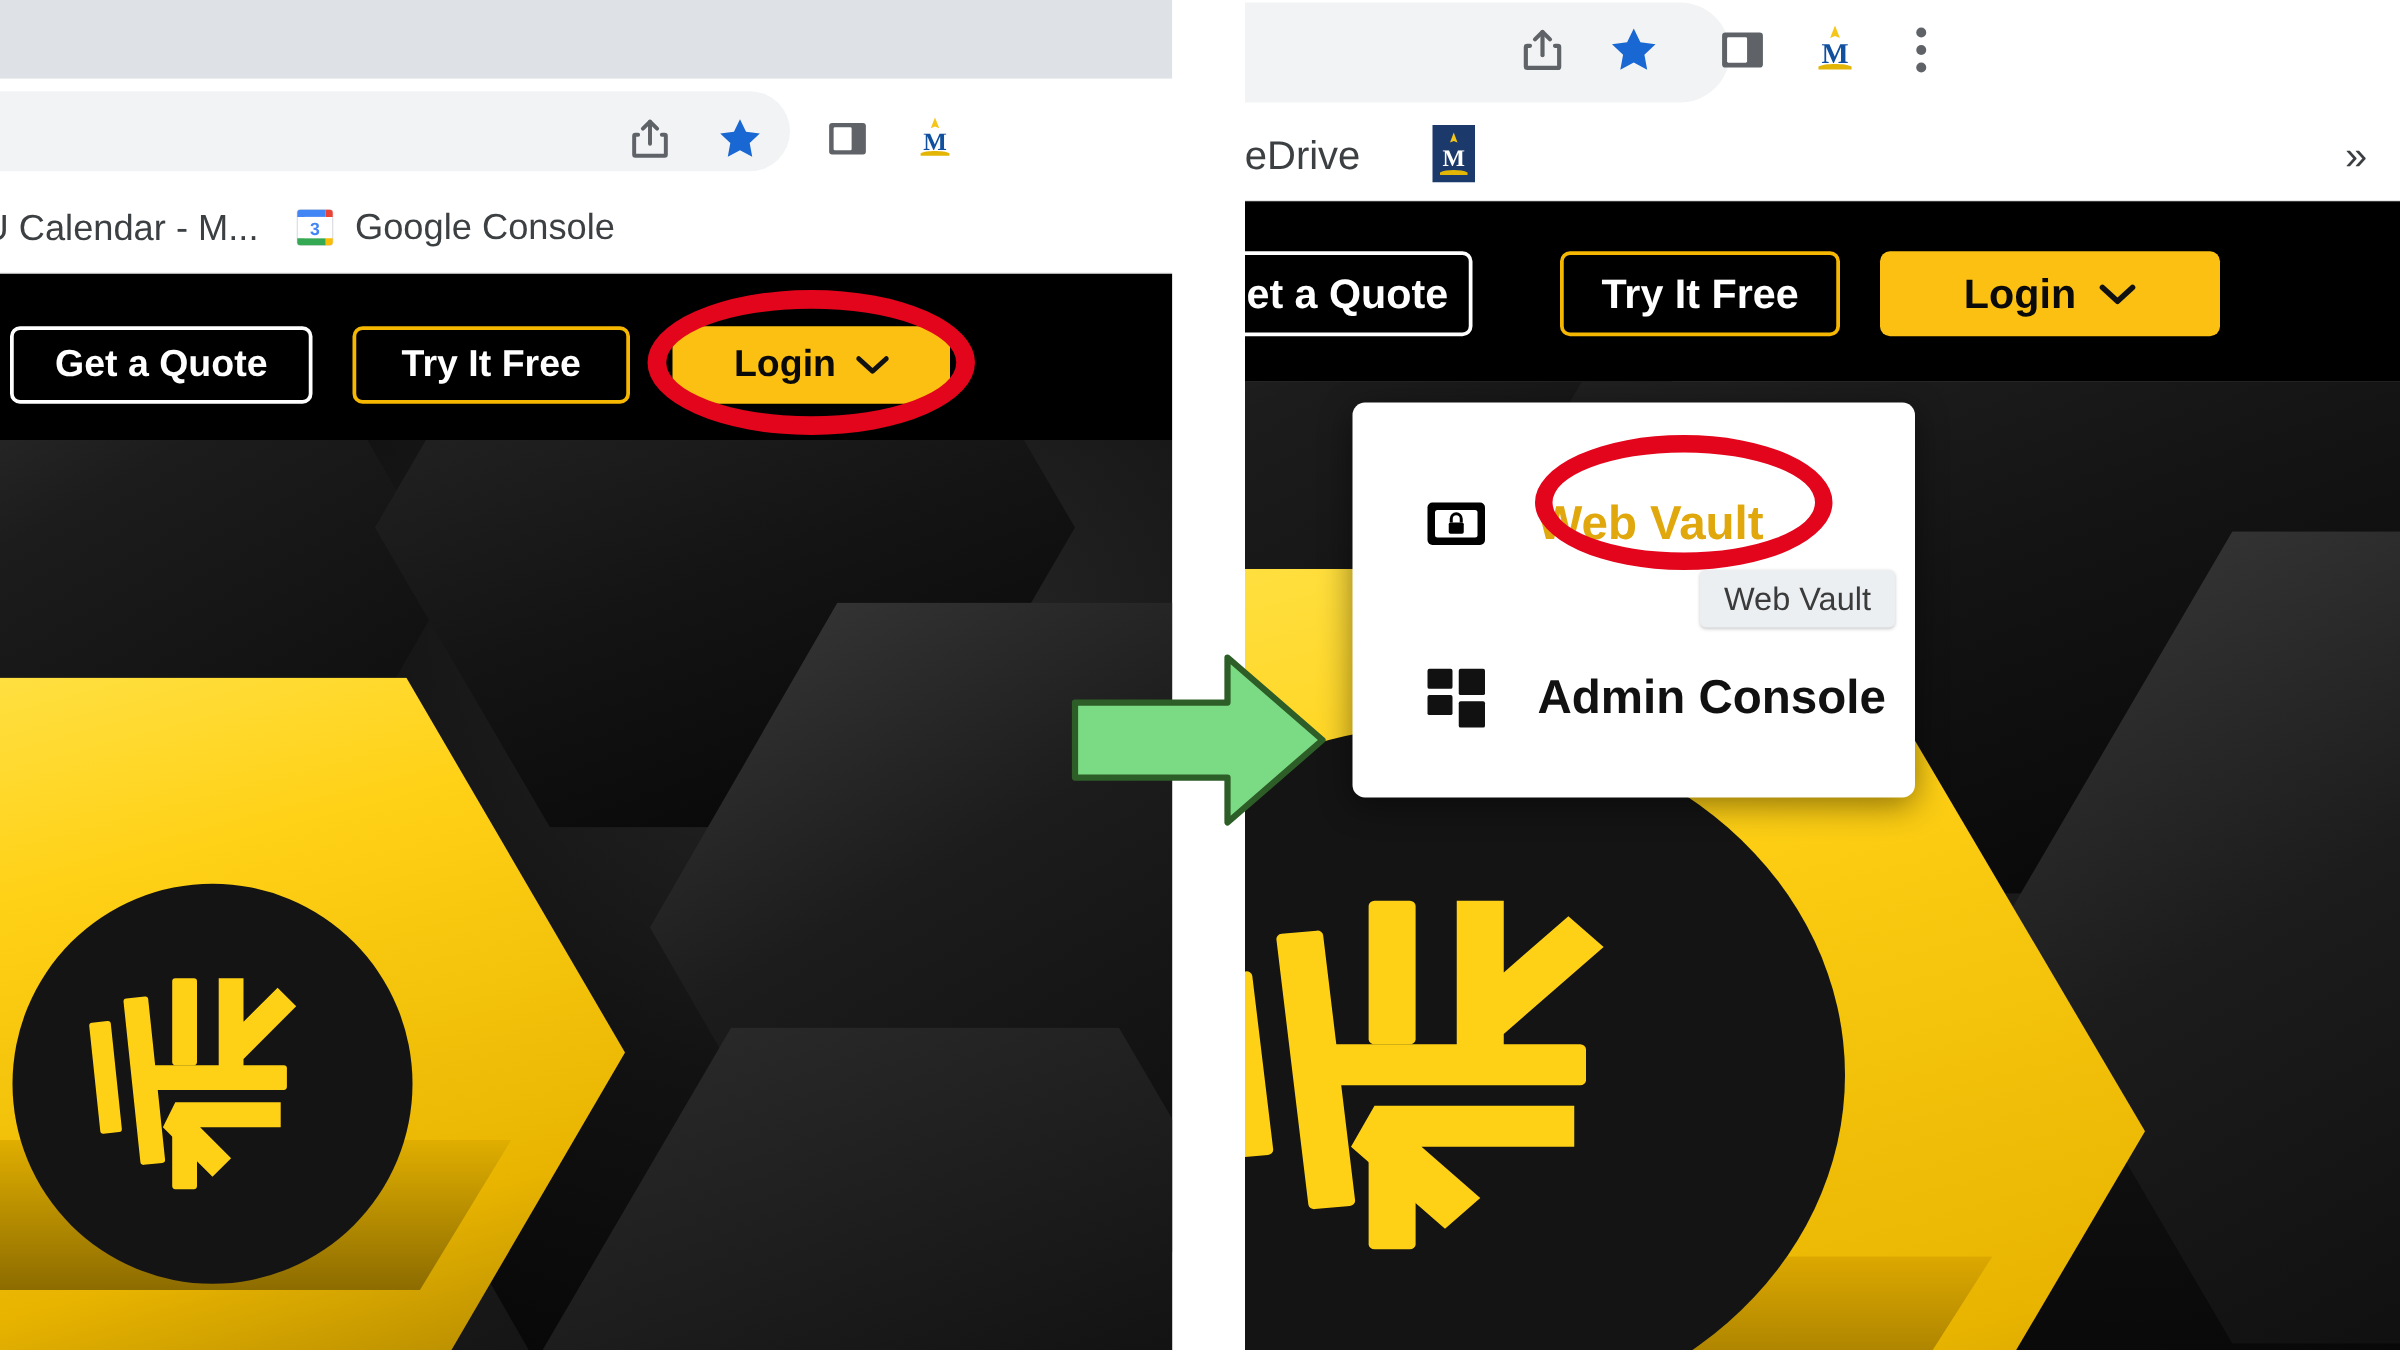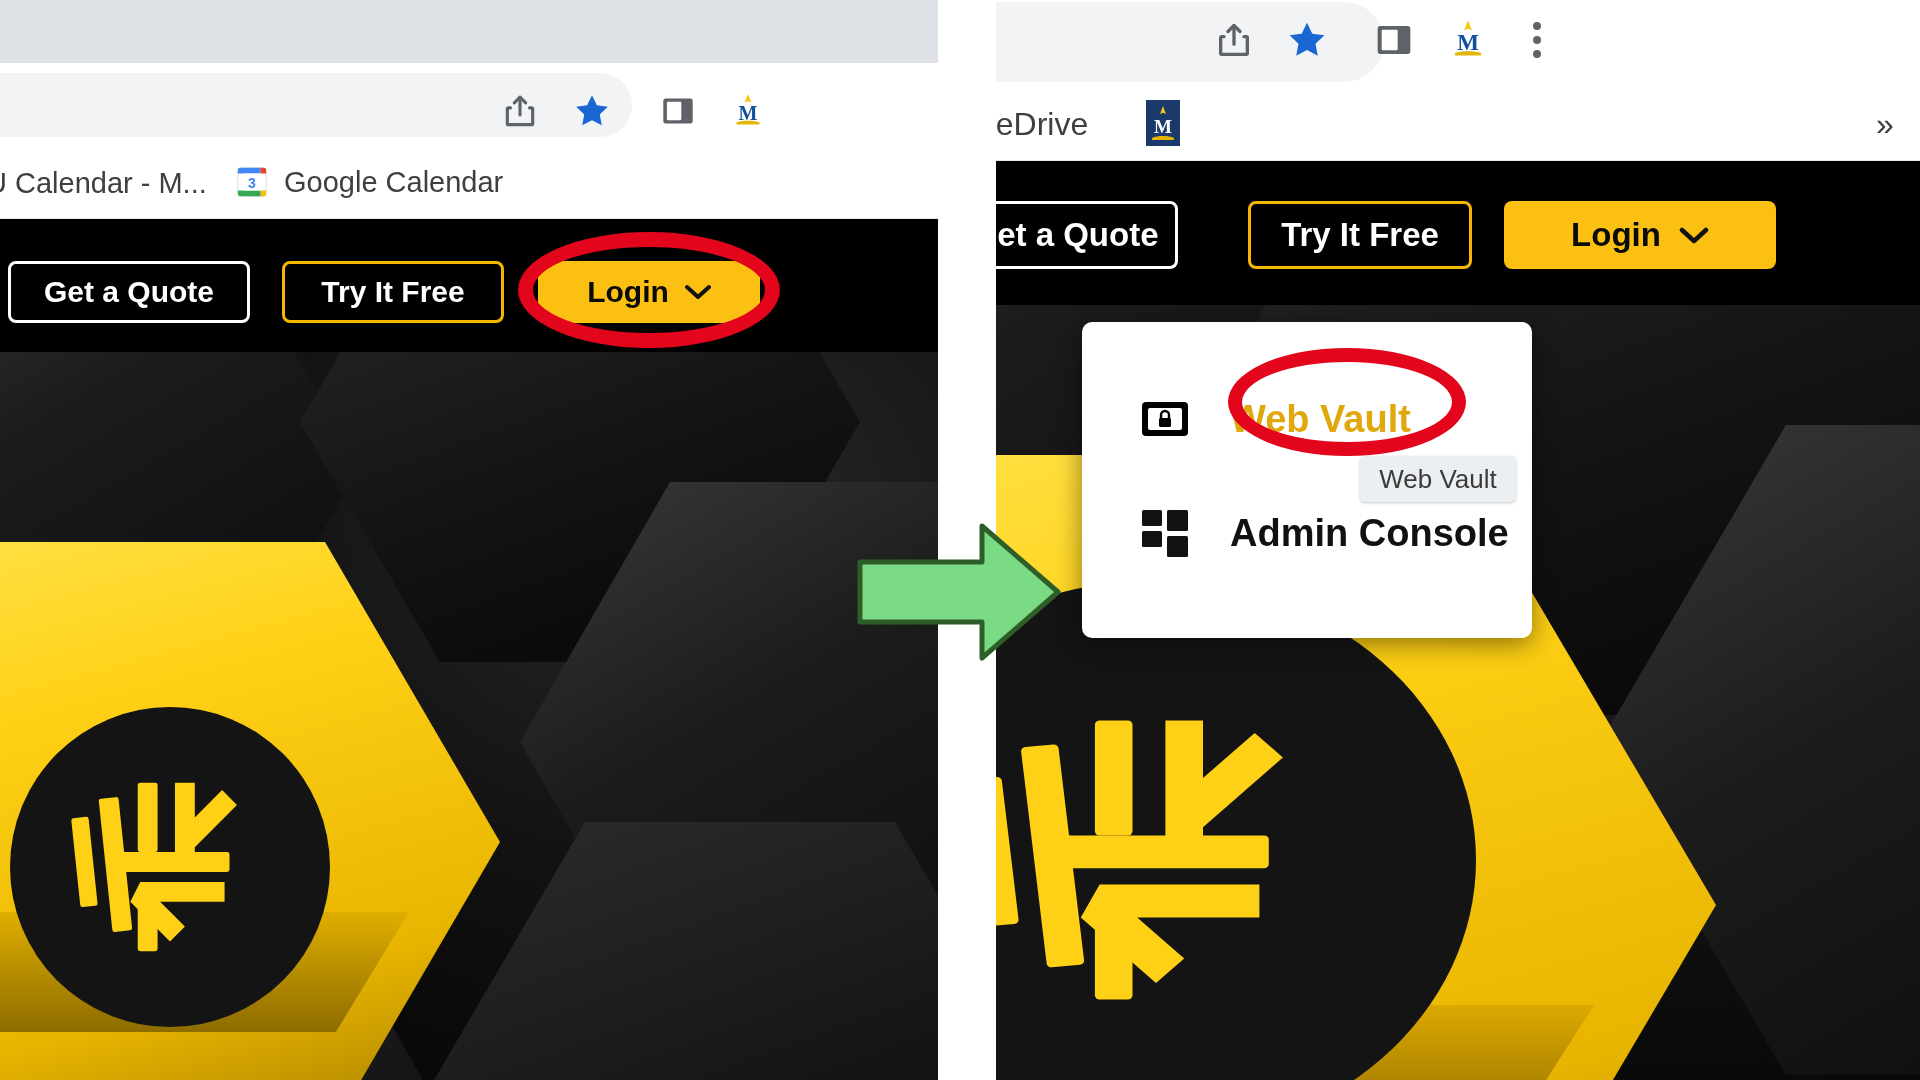--- a/index.html
+++ b/index.html
@@ -118,21 +118,21 @@
           <svg width="34" height="34" viewBox="0 0 36 36">
             <rect x="3" y="3" width="30" height="30" rx="2.5" fill="#ffffff" stroke="#dadce0"></rect>
             <path d="M3 5.5 A2.5 2.5 0 0 1 5.5 3 H27 V9 H3 Z" fill="#4285F4"></path>
             <path d="M27 3 H30.5 A2.5 2.5 0 0 1 33 5.5 V9 H27 Z" fill="#EA4335"></path>
             <path d="M27 27 H33 V30.5 A2.5 2.5 0 0 1 30.5 33 H27 Z" fill="#FBBC04"></path>
             <path d="M3 27 H27 V33 H5.5 A2.5 2.5 0 0 1 3 30.5 Z" fill="#34A853"></path>
             <rect x="9" y="9" width="18" height="18" fill="#ffffff"></rect>
             <text x="18" y="24" font-family="'Liberation Sans',sans-serif" font-size="15" font-weight="700" fill="#4285F4" text-anchor="middle">3</text>
           </svg>
         </span>
-        <span class="bm-label" style="font-size:29px;">Google Calendar</span>
+        <span class="bm-label" style="font-size:29px;">Google Console</span>
       </div>
     </div>
 
     <div class="sitenav" style="top:219px; height:133px;">
       <div class="site-btn btn-outline-white" style="left:8px; top:42px; width:242px; height:62px; font-size:30px;">Get a Quote</div>
 
       <div class="site-btn btn-outline-yellow" style="left:282px; top:42px; width:222px; height:62px; font-size:30px;">Try It Free</div>
 
       <div class="site-btn btn-solid-yellow" style="left:538px; top:42px; width:222px; height:62px;">
         <span style="font-size:30px; font-weight:700;">Login</span>
@@ -286,21 +286,21 @@
           <svg width="52" height="52" viewBox="0 0 52 52">
             <rect x="3" y="9" width="46" height="34" rx="4" fill="#000000"></rect>
             <rect x="9" y="15" width="34" height="22" rx="2" fill="#ffffff"></rect>
             <rect x="20" y="25" width="12" height="9" rx="1.4" fill="#000000"></rect>
             <path d="M22 25 v-3 a4 4 0 0 1 8 0 v3" stroke="#000000" stroke-width="2.4" fill="none"></path>
           </svg>
         </span>
         <span class="dd-label dd-label-vault" style="font-size:38px; margin-left:38px;">Web Vault</span>
       </div>
 
-      <div class="dd-item" style="left:56px; top:180px; height:62px;justify-content:flex-end;">
+      <div class="dd-item" style="left:56px; top:205px; height:62px;justify-content:flex-end;">
         <span class="dd-icon" style="width:54px;height:54px;">
           <svg width="50" height="50" viewBox="0 0 50 50" fill="#111111">
             <rect x="2" y="2" width="20" height="16" rx="1.5"></rect>
             <rect x="27" y="2" width="21" height="21" rx="1.5"></rect>
             <rect x="2" y="23" width="20" height="16" rx="1.5"></rect>
             <rect x="27" y="28" width="21" height="21" rx="1.5"></rect>
           </svg>
         </span>
         <span class="dd-label dd-label-admin" style="font-size:38px; margin-left:38px;">Admin Console</span>
       </div>

